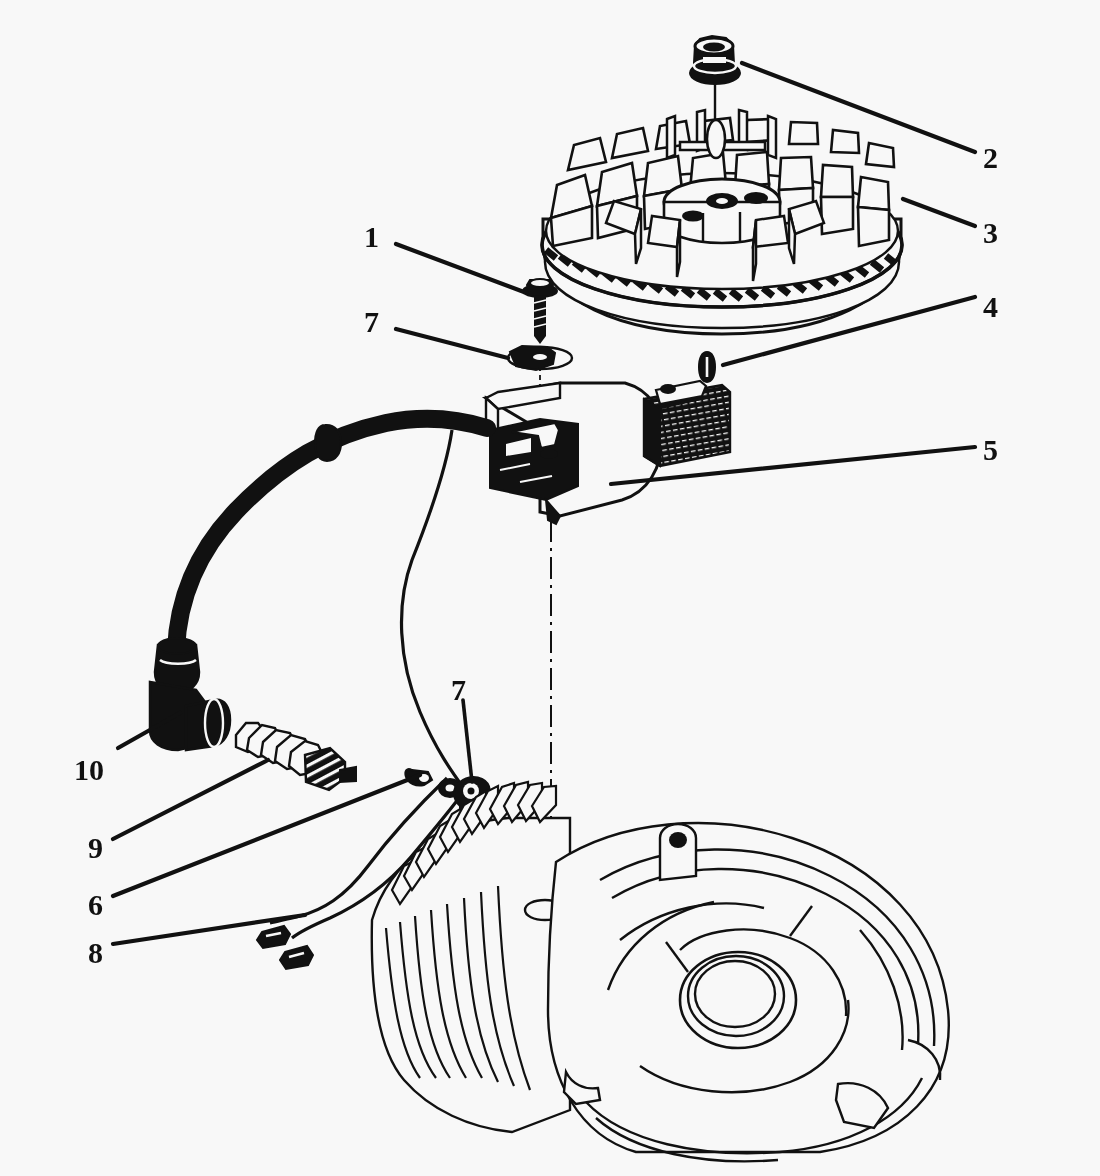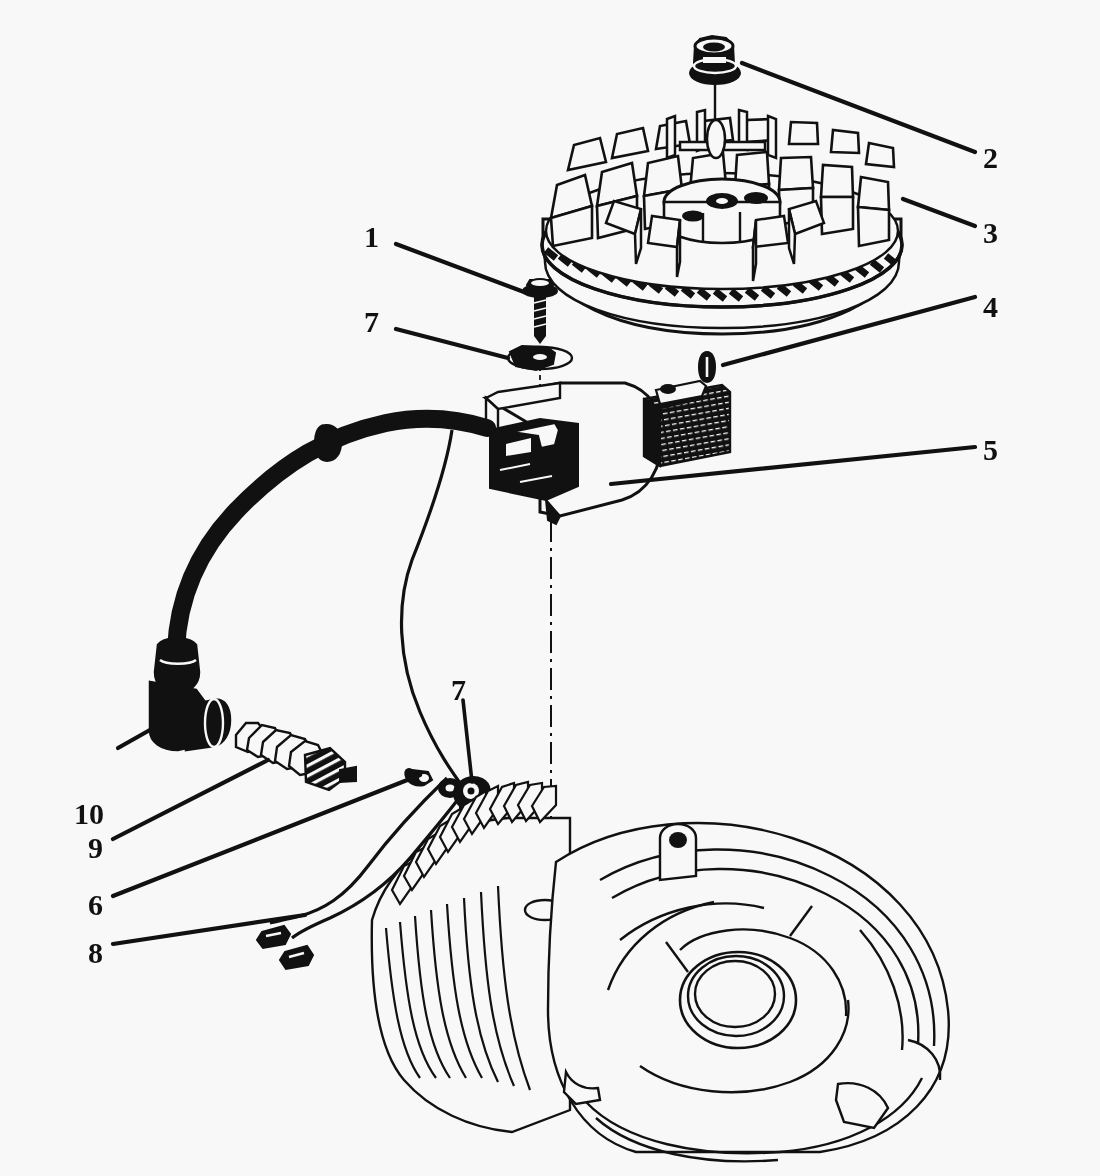--- a/index.html
+++ b/index.html
@@ -344,15 +344,15 @@
   <div class="callout-label" style="left:364px; top:222px;">1</div>
   <div class="callout-label" style="left:983px; top:143px;">2</div>
   <div class="callout-label" style="left:983px; top:218px;">3</div>
   <div class="callout-label" style="left:983px; top:292px;">4</div>
   <div class="callout-label" style="left:983px; top:435px;">5</div>
   <div class="callout-label" style="left:88px; top:890px;">6</div>
   <div class="callout-label" style="left:364px; top:307px;">7</div>
   <div class="callout-label" style="left:451px; top:675px;">7</div>
   <div class="callout-label" style="left:88px; top:938px;">8</div>
   <div class="callout-label" style="left:88px; top:833px;">9</div>
-  <div class="callout-label" style="left:74px; top:799px;">10</div>
+  <div class="callout-label" style="left:74px; top:755px;">10</div>
 
 </div>
 
 </body></html>

